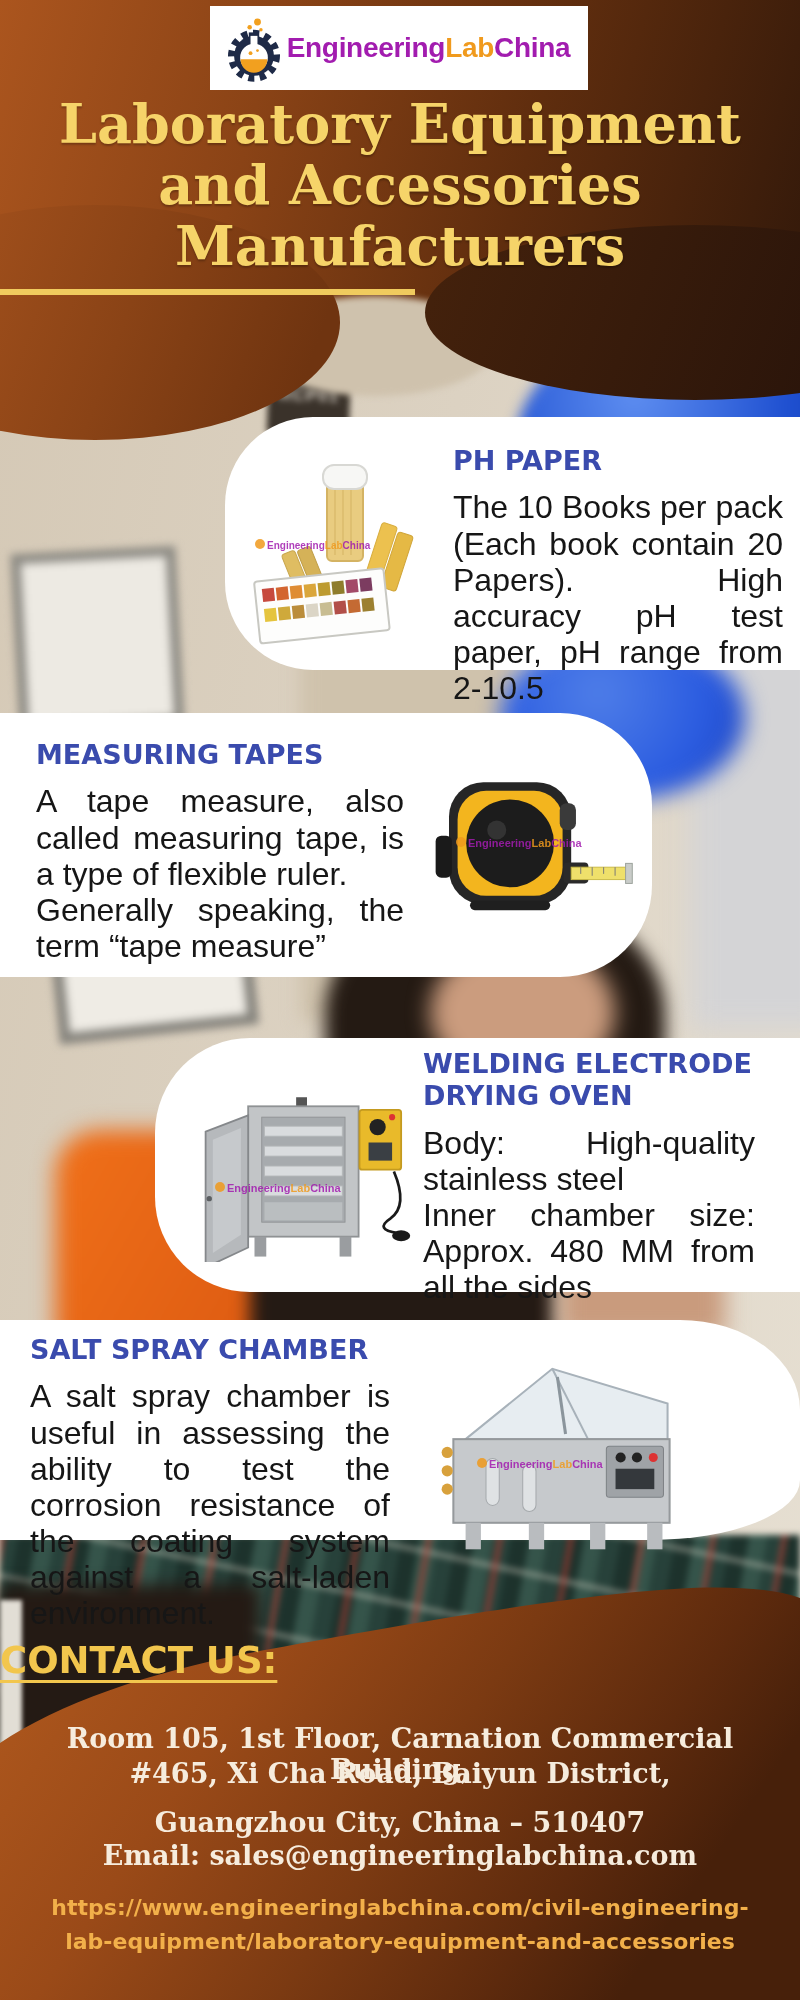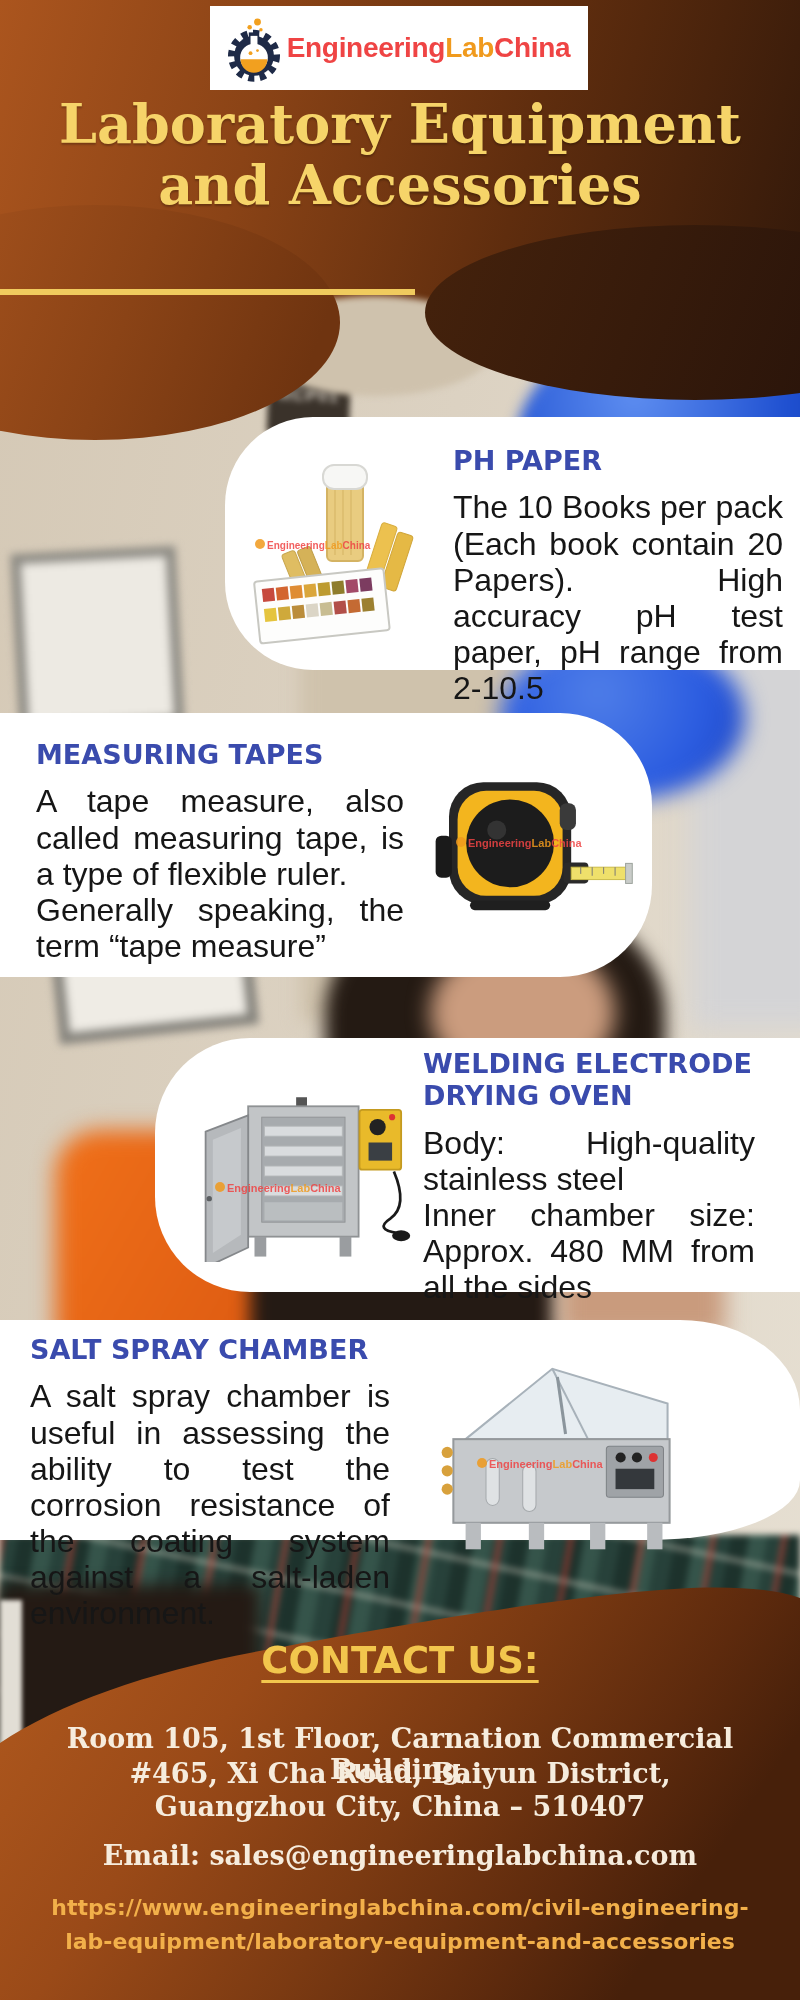--- a/index.html
+++ b/index.html
@@ -42,21 +42,21 @@
   .hdr-notch { position:absolute; left:255px; top:296px; width:240px; height:100px; border-radius:50%;
     background:#cfc2ad; z-index:3; filter:blur(3px); }
   .hdr-blob-l { position:absolute; left:-150px; top:205px; width:490px; height:235px; border-radius:50%; z-index:4;
     background:linear-gradient(110deg,#a9541e 10%, #8a4316 55%, #6f3410 90%); }
   .hdr-blob-r { position:absolute; left:425px; top:225px; width:540px; height:175px; border-radius:50%; z-index:4;
     background:linear-gradient(110deg,#45220c, #29140a 80%); }
 
   .logo-box { position:absolute; left:210px; top:6px; width:378px; height:84px; background:#ffffff; z-index:6;
     display:flex; align-items:center; justify-content:center; }
   .logo-text { font-family:"Liberation Sans",sans-serif; font-weight:bold; font-size:28px; letter-spacing:-0.3px; white-space:nowrap; margin-left:7px; }
-  .lg-navy { color:#ef4444; } .lg-orange { color:#f09a1d; }
+  .lg-navy { color:#a21caf; } .lg-orange { color:#f09a1d; }
 
   .title { position:absolute; left:0; top:94px; width:800px; z-index:5; text-align:center;
     font-family:"DejaVu Serif",serif; font-weight:bold; font-size:54px; line-height:61px; color:#f6d469;
     text-shadow:0 2px 2px rgba(0,0,0,.25); }
   .title-underline { position:absolute; left:0; top:289px; width:415px; height:6px; background:#f0cb5e; z-index:5; }
 
   
   .card { position:absolute; background:#ffffff; z-index:6; }
   .card-h { font-family:"DejaVu Sans",sans-serif; font-weight:bold; font-size:27px; line-height:1.2; color:#3a4bad; }
   .card-p { font-family:Liberation Sans, sans-serif; font-size:32px; line-height:1.13; color:#161616;
@@ -77,26 +77,26 @@
   .card4 { left:0px; top:1320px; width:800px; height:220px; border-radius:0 120px 150px 0 / 0 90px 60px 0; }
   .c4-txt { position:absolute; left:30px; top:14px; width:360px; }
   .c4-img { position:absolute; left:435px; top:42px; width:255px; height:190px; }
 
   .wm { position:absolute; font:bold 11px "Liberation Sans",sans-serif; opacity:.85; white-space:nowrap; z-index:7; }
   .wm-dot { display:inline-block; width:10px; height:10px; border-radius:50%; background:#f09a1d; margin-right:2px; }
 
   
   .contact { position:absolute; left:0; top:1555px; width:800px; height:445px; z-index:8; }
   .contact svg.blob { position:absolute; left:0; top:0; }
-  .ct-heading { position:absolute; left:0; top:84px; width:100%; text-align:center;
+  .ct-heading { position:absolute; left:0; top:84px; width:100%; text-align:left;
     font-family:"DejaVu Sans",sans-serif; font-weight:bold; font-size:37px; color:#f2c64d; }
   .ct-heading span { text-decoration:underline; text-decoration-thickness:3px; text-underline-offset:7px; }
   .ct-line { position:absolute; left:0; width:100%; text-align:center;
     font-family:"DejaVu Serif",serif; font-weight:bold; font-size:27px; color:#f6ecdd; }
-  .ct-l1 { top:152px;margin-top:16px; } .ct-l2 { top:203px; } .ct-l3 { top:236px; } .ct-l4 { top:285px; }
+  .ct-l1 { top:152px;margin-top:16px; } .ct-l2 { top:203px; } .ct-l3 { top:252px; } .ct-l4 { top:285px; }
   .ct-url { position:absolute; left:0; width:100%; text-align:center;
     font-family:"DejaVu Sans",sans-serif; font-weight:bold; font-size:22px; color:#f2b04a; }
   .ct-u1 { top:340px; } .ct-u2 { top:374px; }
 </style>
 </head>
 <body>
 
 <div class="poster">
 
   <div class="photo-bg">
@@ -136,20 +136,21 @@
       <path d="M14.5,51 a15.5,15.5 0 0 0 31,0 z" fill="#f2a01f"></path>
       <circle cx="26" cy="44" r="2.2" fill="#f2a01f"></circle>
       <circle cx="34" cy="41" r="1.6" fill="#f2a01f"></circle>
     </svg>
     <div class="logo-text"><span class="lg-navy">Engineering</span><span class="lg-orange">Lab</span><span class="lg-navy">China</span></div>
   </div>
 
   <div class="title">
     <div>Laboratory Equipment</div>
     <div>and Accessories</div>
+    <div>Manufacturers</div>
   </div>
   <div class="title-underline"></div>
 
   <div class="card card1">
     <div class="c1-img">
       <svg width="180" height="192" viewBox="0 0 180 192">
         <g transform="rotate(18 150 110)">
           <rect x="128" y="70" width="16" height="60" rx="3" fill="#ecc14f" stroke="#d8ae3f"></rect>
           <rect x="146" y="74" width="16" height="58" rx="3" fill="#e5b945" stroke="#d0a53a"></rect>
         </g>

